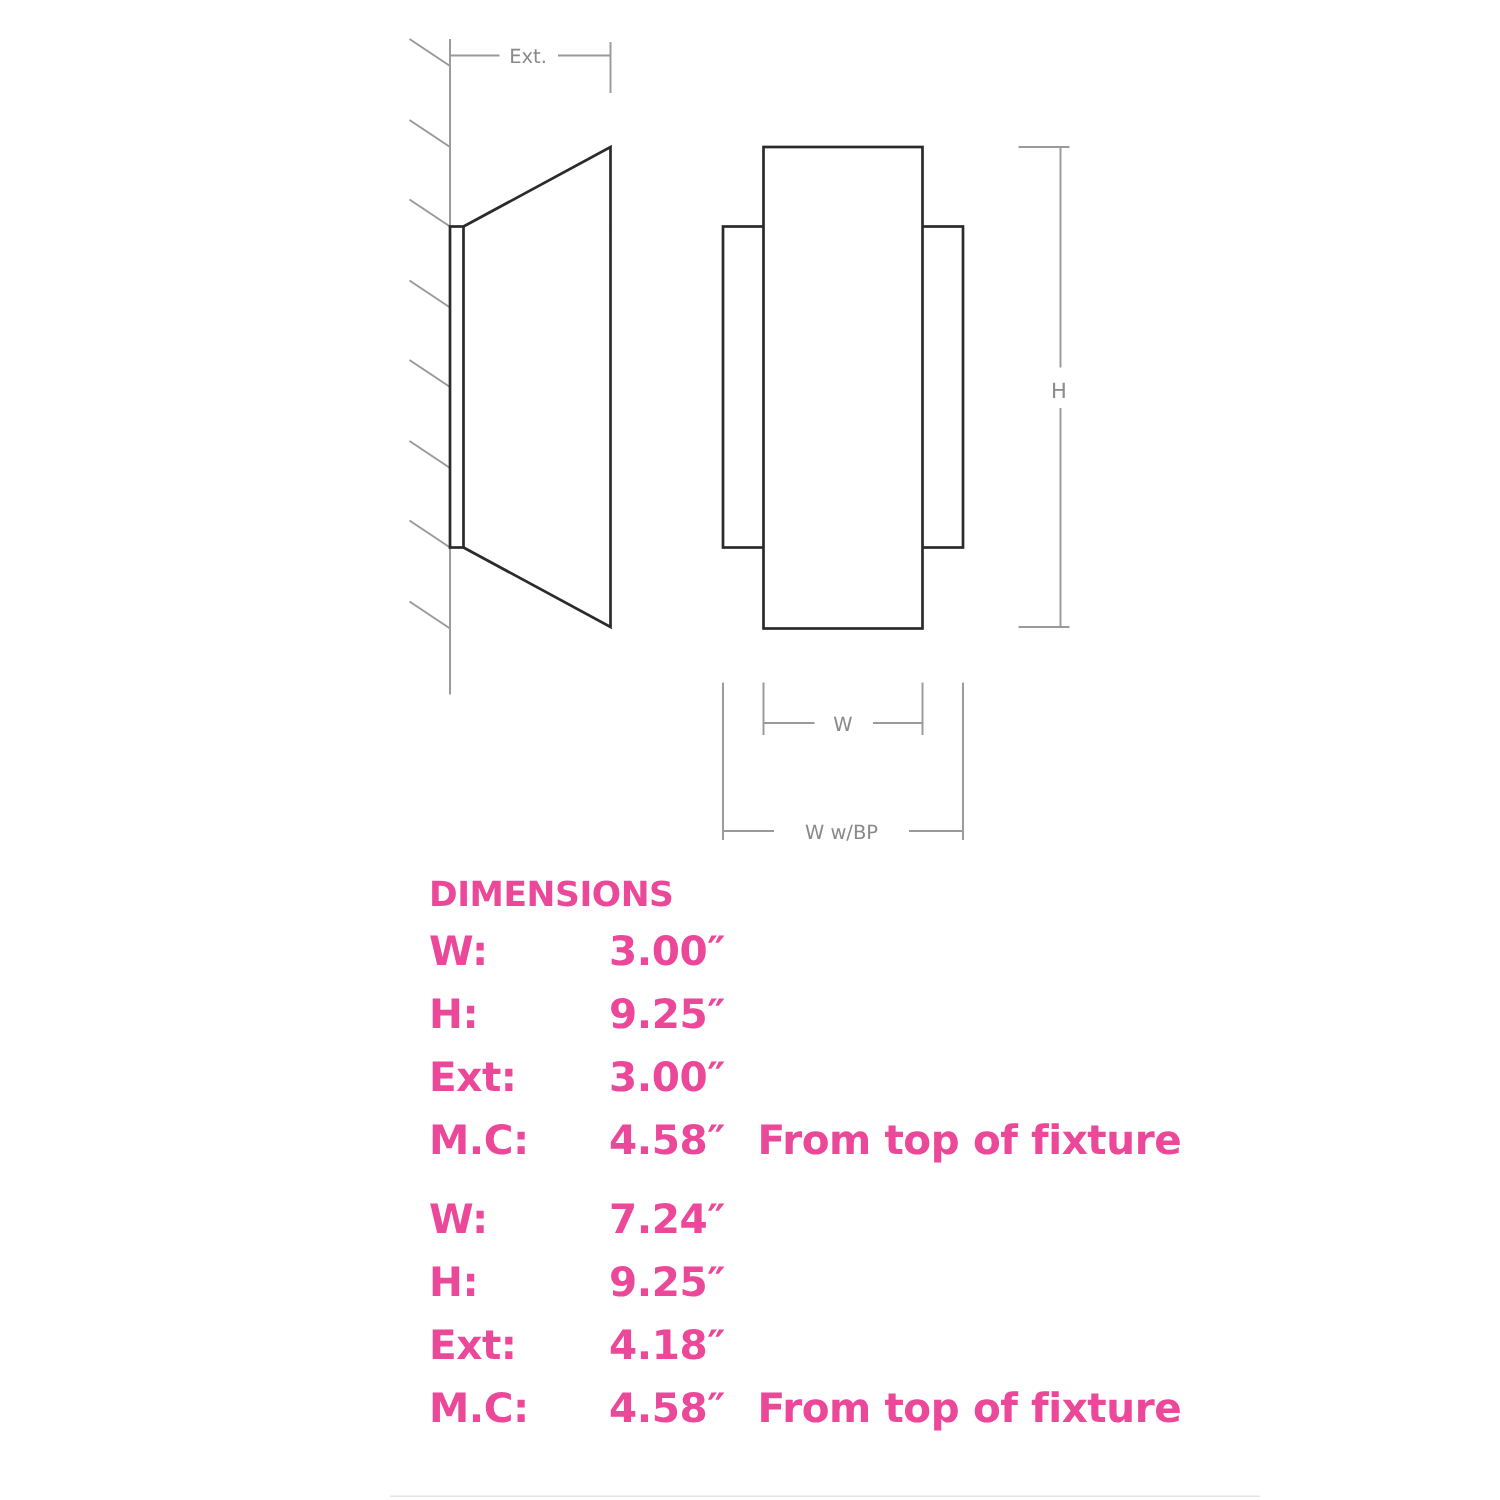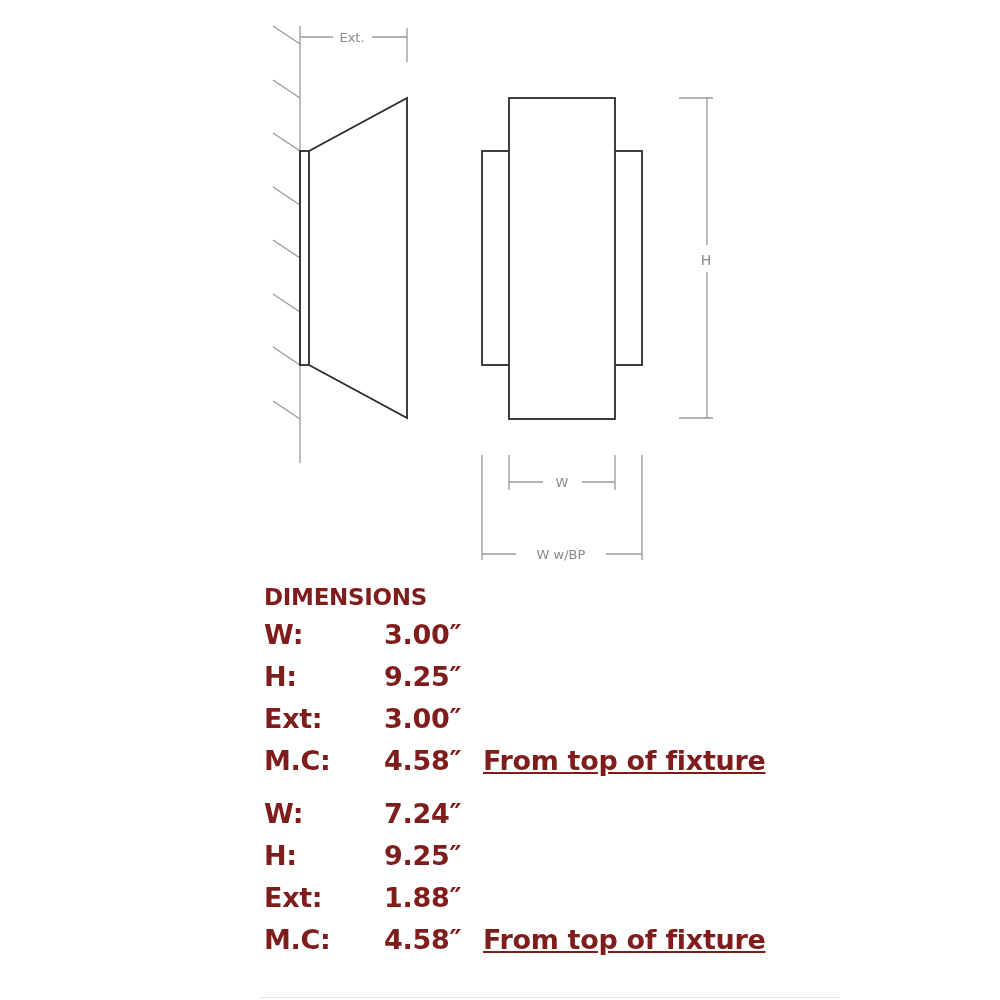--- a/index.html
+++ b/index.html
@@ -1,25 +1,25 @@
 <!DOCTYPE html>
 <html><head>
   <meta charset="utf-8">
   <style>
     html, body { margin: 0; padding: 0; background: #ffffff; }
     body { width: 1000px; height: 1000px; position: relative; overflow: hidden; font-family: "DejaVu Sans", sans-serif; }
     #drawing { position: absolute; left: 0; top: 0; width: 1000px; height: 580px; }
     .lbl { font-family: "DejaVu Sans", sans-serif; font-size: 13px; fill: #8a8a8a; }
     .lblH { font-family: "DejaVu Sans", sans-serif; font-size: 14px; fill: #8a8a8a; }
-    #specs { position: absolute; left: 264px; top: 580px; color: #7f1d1d; }
+    #specs { position: absolute; left: 286px; top: 580px; color: #ec4899; }
     .heading { font-family: "DejaVu Sans", sans-serif; font-weight: bold; font-size: 23px; height: 34px; line-height: 34px; letter-spacing: -0.3px; }
     .row { position: relative; height: 42px; line-height: 42px; font-family: "DejaVu Sans", sans-serif; font-weight: bold; font-size: 27px; letter-spacing: -0.3px; white-space: nowrap; }
     .row .k { position: absolute; left: 0; }
     .row .v { position: absolute; left: 120px; }
-    .row .n { position: absolute; left: 219px; text-decoration: underline; }
+    .row .n { position: absolute; left: 219px; }
     .group2 { position: absolute; top: 213px; left: 0; }
     .bottom-line { position: absolute; left: 260px; top: 997px; width: 580px; height: 1px; background: #e5e5e5; }
   </style>
 </head>
 <body>
 
 <svg id="drawing" width="1000" height="580" viewBox="0 0 1000 580">
 
   <g stroke="#9a9a9a" stroke-width="1.3" fill="none">
     <line x1="300" y1="26" x2="300" y2="463"></line>
@@ -100,21 +100,21 @@
     <div class="row">
       <span class="k">W:</span>
       <span class="v">7.24″</span>
     </div>
     <div class="row">
       <span class="k">H:</span>
       <span class="v">9.25″</span>
     </div>
     <div class="row">
       <span class="k">Ext:</span>
-      <span class="v">1.88″</span>
+      <span class="v">4.18″</span>
     </div>
     <div class="row">
       <span class="k">M.C:</span>
       <span class="v">4.58″</span>
       <span class="n">From top of fixture</span>
     </div>
   </div>
 </div>
 
 <div class="bottom-line"></div>

